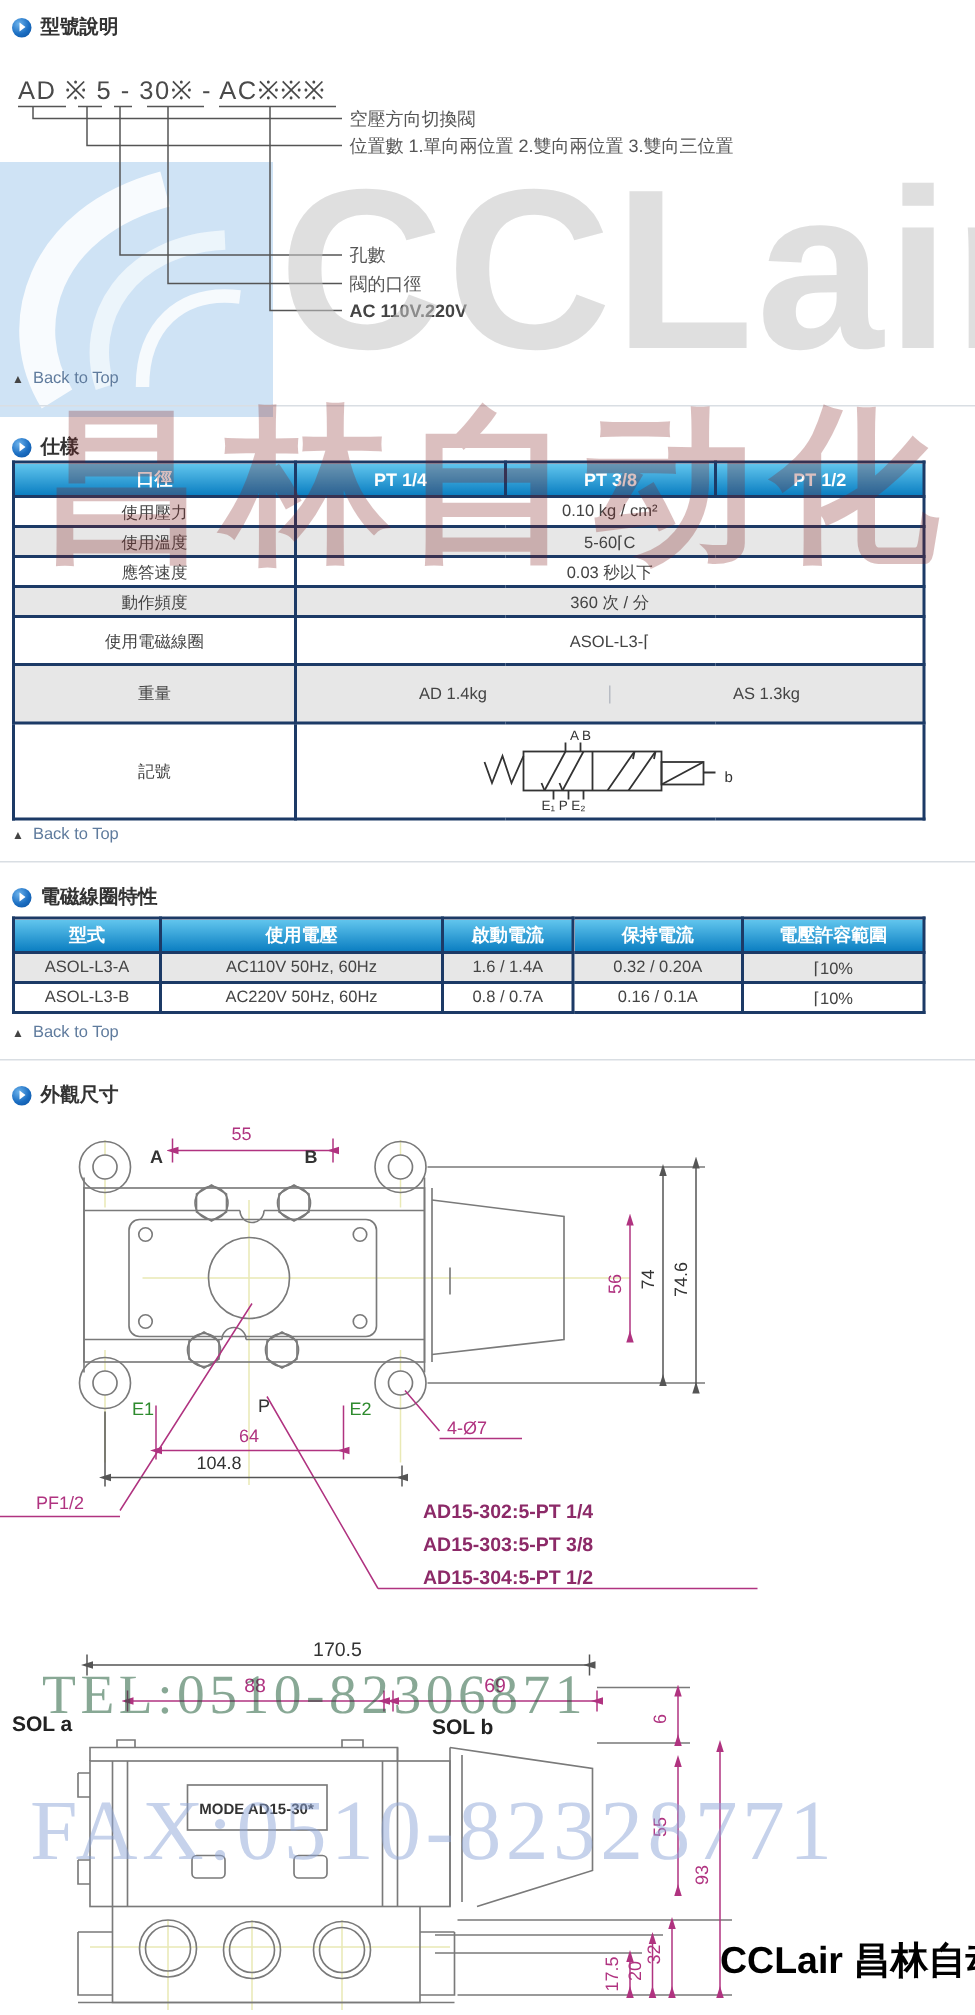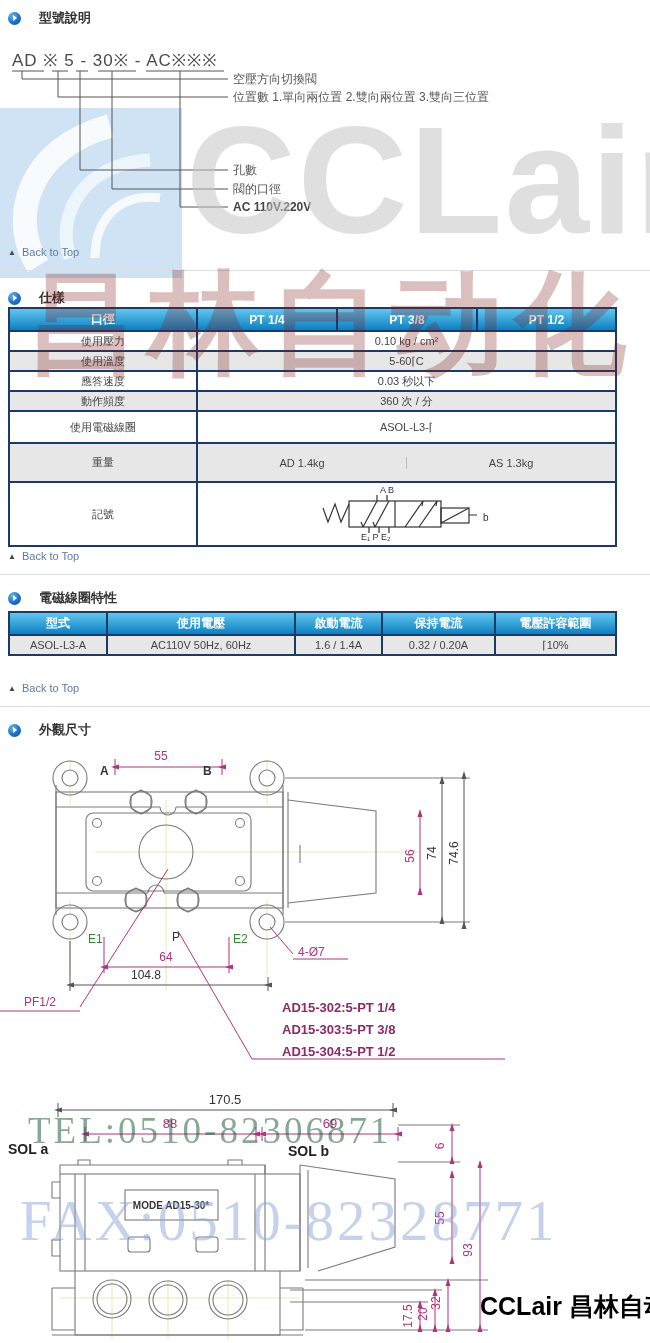--- a/index.html
+++ b/index.html
@@ -12,21 +12,21 @@
              color:#c6c6c6;opacity:.55;z-index:3;line-height:1;}
   .wm-brand{left:26px;top:268px;font-size:112px;font-weight:bold;letter-spacing:10px;
             color:#7f1d1d;opacity:.28;z-index:3;line-height:1;}
   .wm-tel{left:28px;top:1112px;font-size:37px;letter-spacing:3px;z-index:3;
           font-family:Liberation Serif, serif;color:#14532d;opacity:.5;line-height:1;}
   .wm-fax{left:20px;top:1192px;font-size:57px;letter-spacing:3px;z-index:3;
           font-family:"Liberation Serif", serif;color:#8ea6d8;opacity:.5;line-height:1;}
   .footer-brand{position:absolute;left:480px;top:1290px;font-size:25px;font-weight:bold;
                 color:#000;z-index:4;white-space:nowrap;}
   
-  .sec-h{position:absolute;left:8px;display:flex;align-items:center;gap:18px;z-index:2;
+  .sec-h{position:absolute;left:8px;display:flex;align-items:center;gap:6px;z-index:2;
          font-size:13px;font-weight:bold;color:#333;}
   .sec-icon{width:13px;height:13px;border-radius:50%;flex:0 0 13px;position:relative;
             background:radial-gradient(circle at 35% 30%, #6db3ec 0%, #1b6ec2 55%, #0a4f9e 100%);}
   .sec-icon::after{content:"";position:absolute;left:5px;top:3.5px;border-left:4px solid #fff;
             border-top:3px solid transparent;border-bottom:3px solid transparent;}
   .btt{position:absolute;left:8px;display:flex;align-items:center;gap:6px;z-index:2;
        font-size:11px;color:#5f7b9d;text-decoration:none;cursor:pointer;}
   .btt .tri{font-size:8px;color:#444;}
   .sep{position:absolute;left:0;width:650px;height:1px;background:#d9dee3;z-index:2;}
   
@@ -188,20 +188,27 @@
       <td>使用電壓</td>
       <td>啟動電流</td>
       <td>保持電流</td>
       <td>電壓許容範圍</td>
     </tr>
     <tr class="g" style="height:20px">
       <td>ASOL-L3-A</td>
       <td>AC110V 50Hz, 60Hz</td>
       <td>1.6 / 1.4A</td>
       <td>0.32 / 0.20A</td>
+      <td>⌈10%</td>
+    </tr>
+    <tr class="w" style="height:20px">
+      <td>ASOL-L3-B</td>
+      <td>AC220V 50Hz, 60Hz</td>
+      <td>0.8 / 0.7A</td>
+      <td>0.16 / 0.1A</td>
       <td>⌈10%</td>
     </tr>
   </tbody>
     </table>
 
   <a class="btt" style="top:682px">
     <span class="tri">▲</span>
     <span>Back to Top</span>
   </a>
   <div class="sep" style="top:706px"></div>

